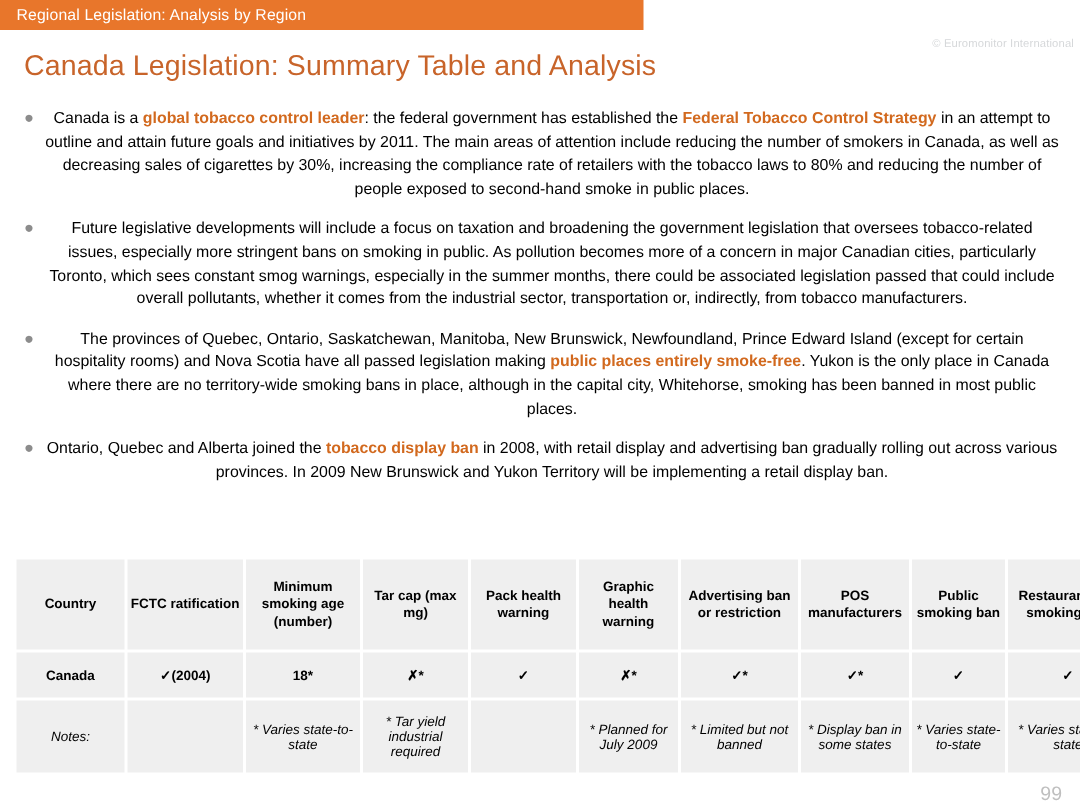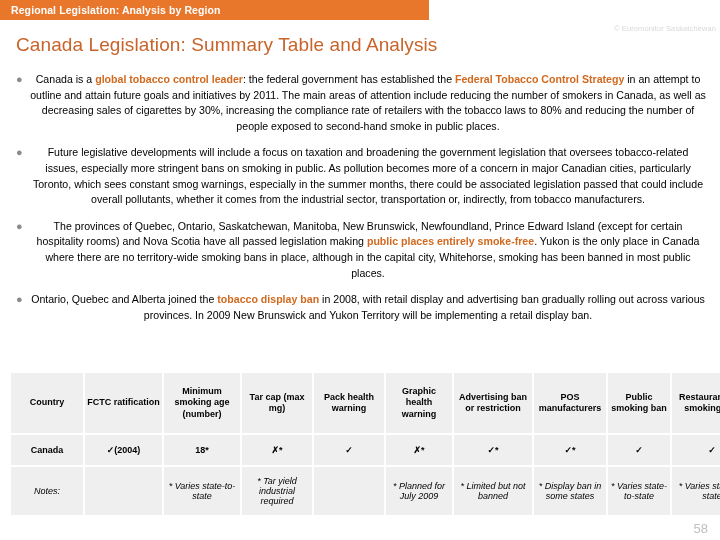--- a/index.html
+++ b/index.html
@@ -26,21 +26,21 @@
     background: #E8762B;
     flex: 0 0 429px;
     display: flex;
     align-items: center;
     padding-left: 11px;
     box-sizing: border-box;
   }
   #banner-left .txt {
     color: #ffffff;
     font-size: 10.5px;
-    font-weight: bold;
+    font-weight: normal;
     letter-spacing: 0.1px;
     white-space: nowrap;
   }
   #banner-right {
     background: #4A4F54;
     flex: 1 1 auto;
     display: flex;
     align-items: center;
     position: relative;
     margin-top: 28px;
@@ -161,21 +161,21 @@
 </style>
 </head>
 <body>
 
 <div id="top-bar">
   <div id="banner-left">
     <span class="txt">Regional Legislation: Analysis by Region</span>
   </div>
   <div id="banner-right">
     <span id="doc-title">Tobacco - Legislation</span>
-    <span id="copyright">© Euromonitor Saskatchewan</span>
+    <span id="copyright">© Euromonitor International</span>
   </div>
 </div>
 
 <h1 id="slide-title">Canada Legislation: Summary Table and Analysis</h1>
 
 <div id="bullets">
     <div class="bullet">
       <div class="bullet-marker">●</div>
       <div class="bullet-text"><span>Canada is a </span><span class="hl">global tobacco control leader</span><span>: the federal government has established the </span><span class="hl">Federal Tobacco Control Strategy</span><span> in an attempt to outline and attain future goals and initiatives by 2011. The main areas of attention include reducing the number of smokers in Canada, as well as decreasing sales of cigarettes by 30%, increasing the compliance rate of retailers with the tobacco laws to 80% and reducing the number of people exposed to second-hand smoke in public places.</span></div>
     </div>
@@ -241,13 +241,13 @@
         <td></td>
         <td>* Planned for July 2009</td>
         <td>*  Limited but not banned</td>
         <td>* Display ban in some states</td>
         <td>* Varies state-to-state</td>
         <td>* Varies state-to-state</td>
       </tr>
   </tbody>
 </table>
 
-<div id="page-number">58</div>
+<div id="page-number">99</div>
 
 </body></html>

